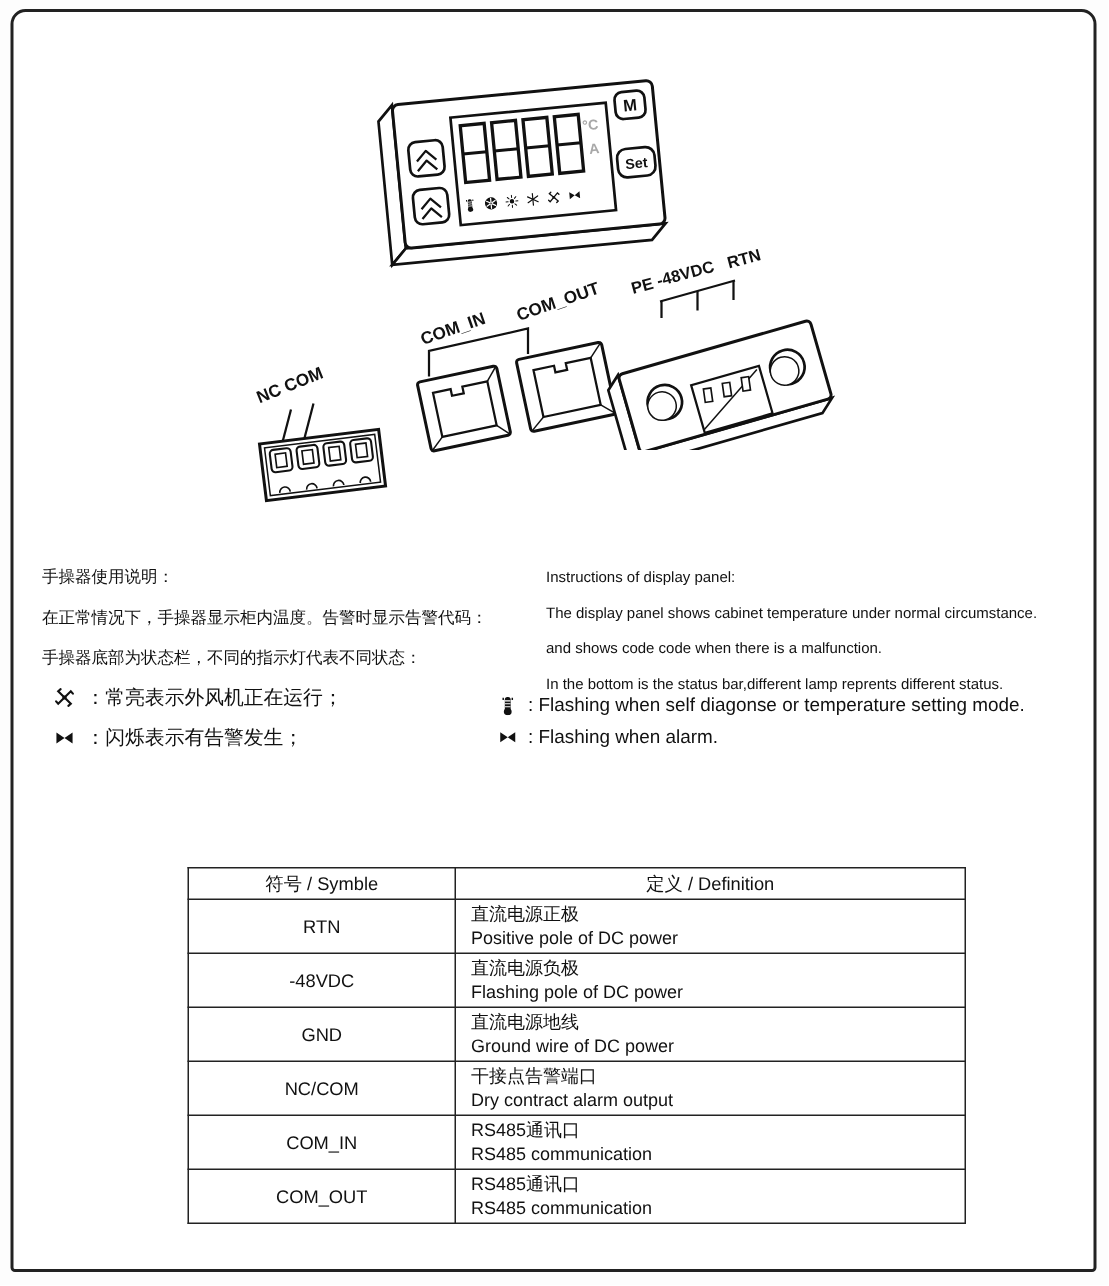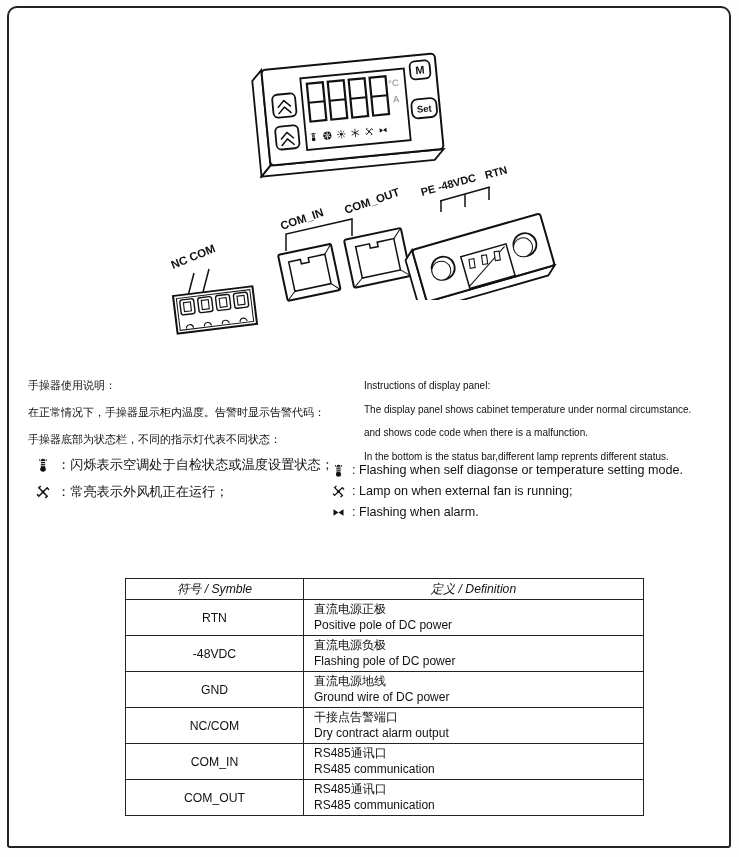--- a/index.html
+++ b/index.html
@@ -14,21 +14,21 @@
   .en-block{position:absolute;left:340px;top:374px;width:392px;font-size:10px;line-height:23.5px;white-space:nowrap;margin-left:24px;}
   .legend{position:absolute;display:flex;flex-direction:column;}
   .legend-cn{left:36px;top:456px;gap:9px;font-size:13.2px;}
   .legend-en{left:332px;top:463px;gap:7px;font-size:12.6px;}
   .lg-row{display:flex;align-items:center;gap:7px;white-space:nowrap;}
   .lg-row svg{flex:0 0 auto;}
   
   table.spec{position:absolute;left:125px;top:578px;width:519px;border-collapse:collapse;
              font-size:12.2px;table-layout:fixed;background:#fff;}
   table.spec th, table.spec td{border:1.4px solid #222;padding:0;}
-  table.spec th{height:20px;font-weight:normal;text-align:center;font-style:italic;}
+  table.spec th{height:20px;font-weight:normal;text-align:center;}
   table.spec td.sym{width:178px;text-align:center;height:31px;}
   table.spec td.def{padding:2px 0 2px 10px;}
   .def-line{display:block;font-size:12px;line-height:15.5px;}
 </style>
 </head>
 <body>
 
 <div class="page">
 
   <svg width="0" height="0" style="position:absolute" aria-hidden="true">
@@ -235,47 +235,41 @@
   <div class="en-block">
     <div>Instructions of display panel:</div>
     <div>The display panel shows cabinet temperature under normal circumstance.</div>
     <div>and shows code code when there is a malfunction.</div>
     <div>In the bottom is the status bar,different lamp reprents different status.</div>
   </div>
 
   <div class="legend legend-cn">
     <div class="lg-row">
       <svg width="14" height="14" viewBox="0 0 12 12">
-          <use href="#ic-thermo"></use>
+          <use href="#ic-fan"></use>
         </svg>
-      <span>：闪烁表示空调处于自检状态或温度设置状态；</span>
+      <span>：常亮表示外风机正在运行；</span>
     </div>
     <div class="lg-row">
       <svg width="14" height="14" viewBox="0 0 12 12">
-          <use href="#ic-fan"></use>
+          <use href="#ic-alarm"></use>
         </svg>
-      <span>：常亮表示外风机正在运行；</span>
+      <span>：闪烁表示有告警发生；</span>
     </div>
   </div>
 
   <div class="legend legend-en">
     <div class="lg-row">
       <svg width="13" height="13" viewBox="0 0 12 12">
           <use href="#ic-thermo"></use>
         </svg>
       <span>:  Flashing when self diagonse or temperature setting mode.</span>
     </div>
     <div class="lg-row">
       <svg width="13" height="13" viewBox="0 0 12 12">
-          <use href="#ic-fan"></use>
-        </svg>
-      <span>:  Lamp on when external fan is running;</span>
-    </div>
-    <div class="lg-row">
-      <svg width="13" height="13" viewBox="0 0 12 12">
           <use href="#ic-alarm"></use>
         </svg>
       <span>:  Flashing when alarm.</span>
     </div>
   </div>
 
   <table class="spec">
     <colgroup>
         <col style="width:178px">
         <col>

